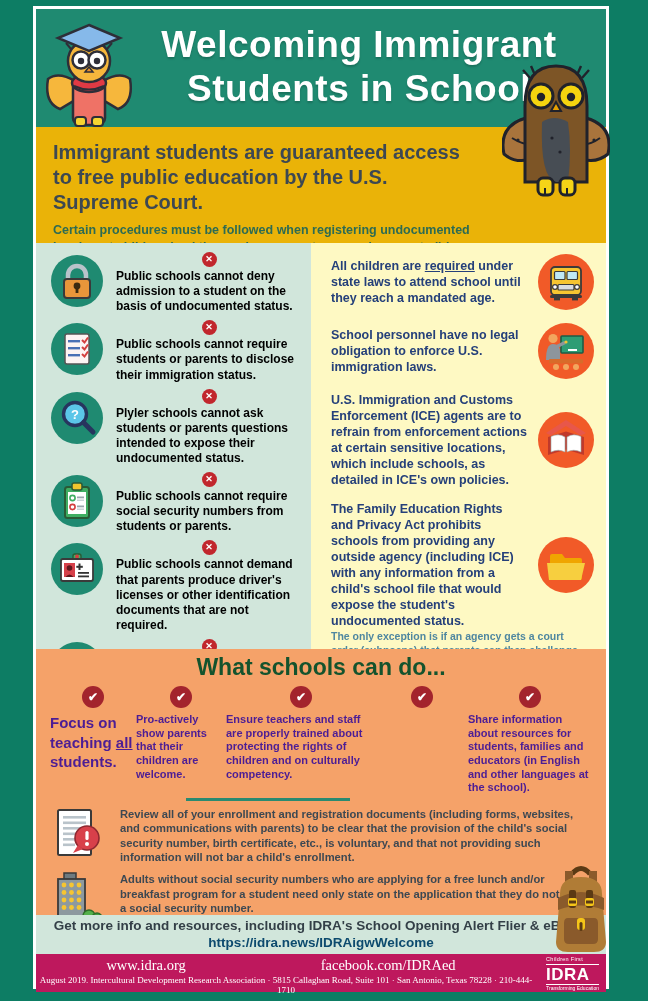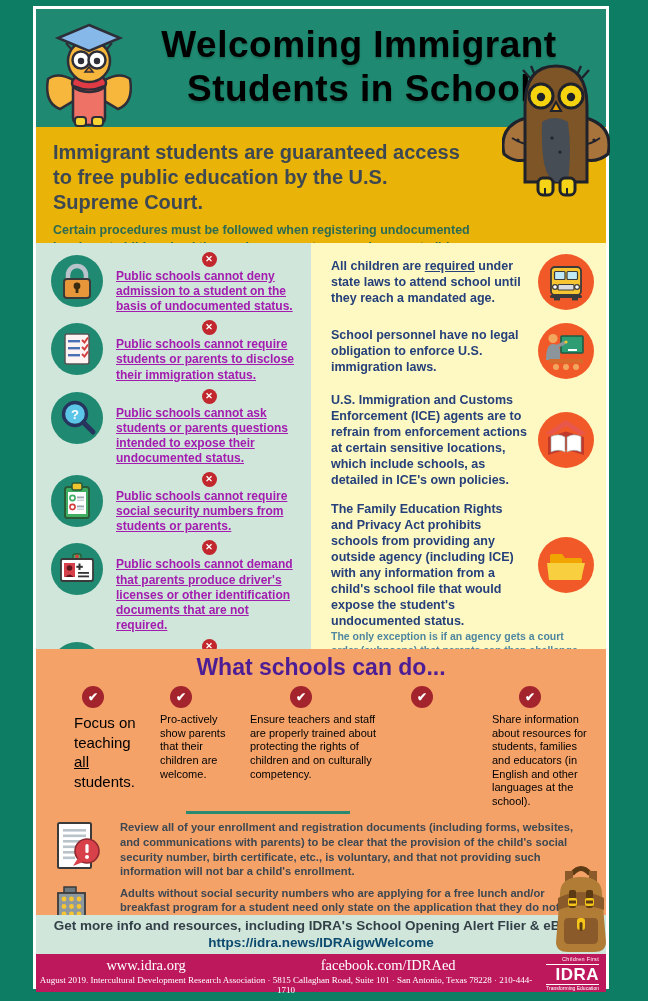--- a/index.html
+++ b/index.html
@@ -11,21 +11,21 @@
   }
   .frame {
     position:absolute; left:33px; top:6px;
     width:576px; height:983px;
     border:3px solid #ffffff;
   }
   
   .hdr { height:118px; background:#1f8a71; position:relative; }
   .hdr-title {
     position:absolute; left:78px; top:14px; width:490px;
-    text-align:center; color:#000000; font-weight:bold;
+    text-align:center; color:#ffffff; font-weight:bold;
     font-size:37px; line-height:1.18; letter-spacing:.5px;
     text-shadow:0 2px 2px rgba(0,0,0,.18);
   }
   .owl-left { position:absolute; left:8px; top:14px; width:90px; height:106px; z-index:4; }
   .owl-right { position:absolute; right:-4px; top:51px; width:108px; height:142px; z-index:5; }
   
   .intro { height:116px; background:#eab308; padding:13px 120px 0 17px; }
   .intro-h { font-size:20px; font-weight:bold; color:#3d4852; line-height:1.25; width:420px; }
   .intro-b { margin-top:7px; font-size:12.5px; font-weight:bold; color:#2d6b53; line-height:1.32; width:440px; }
   
@@ -33,53 +33,53 @@
   .col-left { width:275px; background:#d1e6db; padding:9px 6px 0 15px; }
   .col-right { flex:1; background:#fef9c3; padding:11px 12px 0 20px; }
   .cannot-item { display:flex; gap:13px; margin-bottom:6px; align-items:flex-start; }
   .cannot-icon { width:52px; height:52px; flex:none; margin-top:3px; }
   .cannot-body { width:186px; }
   .x-badge {
     width:15px; height:15px; border-radius:50%; background:#c1272d;
     color:#fff; font-size:9px; line-height:15px; text-align:center;
     margin:0 auto 2px; font-weight:bold;
   }
-  .cannot-text { font-size:12px; font-weight:bold; color:#a21caf; line-height:1.26;text-decoration:underline; }
+  .cannot-text { font-size:12px; font-weight:bold; color:#000000; line-height:1.26; }
   .right-item { display:flex; align-items:center; margin-bottom:13px; }
   .right-text { flex:1; font-size:12.5px; font-weight:bold; color:#25407a; line-height:1.28; }
   .right-icon { width:56px; height:56px; flex:none; margin-left:10px; }
   .right-note { font-size:10.5px; font-weight:bold; color:#4f87a0; line-height:1.3; width:250px; margin-top:-5px; }
   .u { text-decoration:underline; }
   
   .cando { height:266px; background:#f5a269; padding-top:5px; overflow:hidden; position:relative; }
-  .cando-h { text-align:center; font-size:23px; font-weight:bold; color:#4c1d95; margin-bottom:5px; }
+  .cando-h { text-align:center; font-size:23px; font-weight:bold; color:#14532d; margin-bottom:5px; }
   .cando-cols { display:flex; justify-content:space-between; padding:0 14px; }
   .check-badge {
     width:22px; height:22px; border-radius:50%; background:#a3242d;
     color:#fff; font-size:12px; line-height:22px; text-align:center;
     margin:0 auto 5px; font-weight:bold;
   }
-  .cando-text { font-size:11px; font-weight:normal; color:#000000; line-height:1.24;margin-left:24px; }
+  .cando-text { font-size:11px; font-weight:bold; color:#4c1d95; line-height:1.24; }
   .cando-text.big { font-size:15px; line-height:1.3; }
   .divider { height:3px; width:164px; background:#2a8a70; margin:3px 0 6px 150px; }
   .cando-row { display:flex; align-items:flex-start; padding:0 12px 0 14px; margin-bottom:7px; }
   .row-icon { width:56px; height:56px; flex:none; margin-right:14px; }
   .row-text { flex:1; font-size:11.2px; font-weight:bold; color:#3d4852; line-height:1.3; padding-right:4px; }
   .backpack { position:absolute; right:4px; top:856px; width:58px; height:96px; z-index:6; }
   
   .more { height:39px; background:#d1e6db; text-align:center; padding-top:3px; }
   .more-t { font-size:13.5px; font-weight:bold; color:#333f47; }
   .more-l { font-size:13.5px; font-weight:bold; color:#0c4a6e; text-decoration:none; }
   
   .ftr { height:38px; background:#be185d; position:relative; color:#fff; }
   .ftr-row { display:flex; justify-content:center; gap:135px; padding:3px 80px 0 0;
     font-family:"Liberation Serif", serif; font-size:14.5px; }
   .ftr-row a { color:#fff; text-decoration:none; }
   .ftr-addr { text-align:center; font-family:"Liberation Serif", serif; font-size:9px; margin:1px 70px 0 0; }
-  .ftr-logo { position:absolute; right:7px; top:3px; text-align:right; line-height:1; }
+  .ftr-logo { position:absolute; right:7px; top:3px; line-height:1; }
   .logo-top { font-size:5.5px; letter-spacing:.3px; border-bottom:1px solid #fff; padding-bottom:1px; }
   .logo-main { font-size:17px; font-weight:bold; letter-spacing:.5px; margin-top:1px; }
   .logo-bot { font-size:5px; border-top:1px solid #fff; padding-top:1px; margin-top:1px; }
   svg { display:block; }
 </style>
 </head>
 <body>
 
 <div class="frame">
 
@@ -182,21 +182,21 @@
         <div class="cannot-icon">
           <svg viewBox="0 0 52 52" width="52" height="52">
             <circle cx="26" cy="26" r="26" fill="#1f8a71"></circle>
             <circle cx="24" cy="22" r="11.5" fill="#5bc6e8" stroke="#27355e" stroke-width="3.4"></circle>
             <text x="24" y="27" font-size="13" font-weight="bold" fill="#fff" text-anchor="middle" font-family="Liberation Sans, sans-serif">?</text>
             <line x1="32.5" y1="30.5" x2="42" y2="40" stroke="#27355e" stroke-width="5" stroke-linecap="round"></line>
           </svg>
         </div>
         <div class="cannot-body">
           <div class="x-badge">✕</div>
-          <div class="cannot-text">Public schools cannot ask students or parents questions intended to expose their undocumented status.</div>
+          <div class="cannot-text">Plyler schools cannot ask students or parents questions intended to expose their undocumented status.</div>
         </div>
       </div>
 
       <div class="cannot-item">
         <div class="cannot-icon">
           <svg viewBox="0 0 52 52" width="52" height="52">
             <circle cx="26" cy="26" r="26" fill="#1f8a71"></circle>
             <rect x="14" y="12" width="24" height="31" rx="2.5" fill="#3fae62" stroke="#2a5a36" stroke-width="2"></rect>
             <rect x="21" y="8" width="10" height="7" rx="2" fill="#f0c52e" stroke="#2a5a36" stroke-width="1.5"></rect>
             <rect x="17" y="17" width="18" height="22" fill="#fff"></rect>

